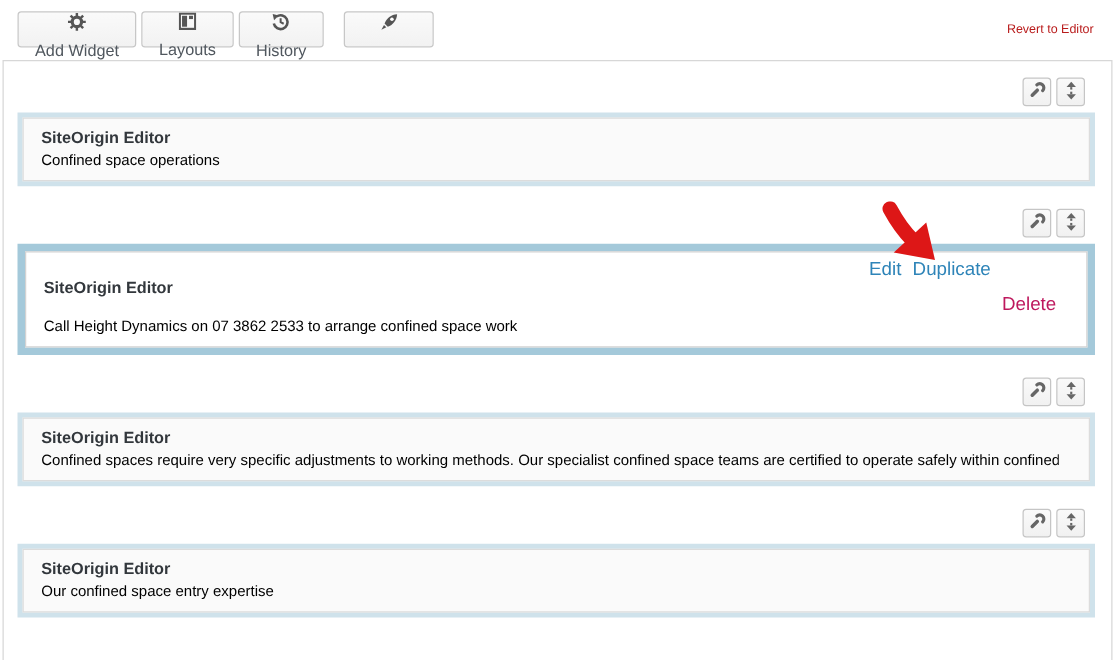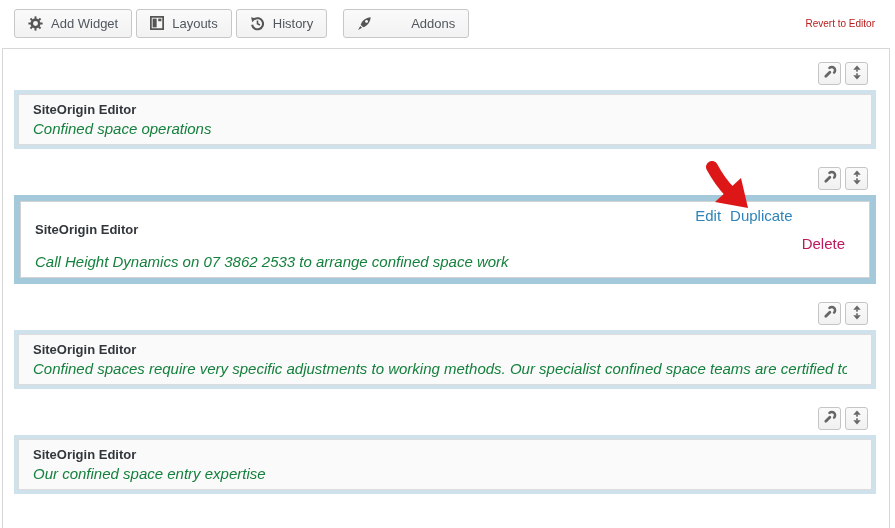--- a/index.html
+++ b/index.html
@@ -15,20 +15,21 @@
     position:absolute; top:8px; left:14px; right:20px; height:30px;
     display:flex; align-items:center;
   }
   .tb-btn {
     display:inline-flex; align-items:center; gap:8px; height:29px;
     padding:0 13px; margin-right:4px;
     background:linear-gradient(#fafafa,#f2f2f2);
     border:1px solid #c7c7c7; border-radius:3px;
     font-family:inherit; font-size:13px; color:#50575e; cursor:pointer;
     white-space:nowrap;
+    flex-direction:column;
   }
   .tb-btn.addons { margin-left:12px;gap:39px; }
   .tb-icon { display:inline-flex; align-items:center; }
   .revert {
     margin-left:auto; font-size:10px; color:#b91c1c; cursor:pointer;
   }
 
   
   .builder {
     position:absolute; top:48px; left:2px; width:888px; height:540px;
@@ -57,22 +58,22 @@
 
   .widget {
     background:#fafafa; border:1px solid #dcdcdc;
     padding:5px 24px 6px 14px; cursor:pointer;
   }
   .widget + .widget { margin-top:4px; }
   .pb-row.highlight .widget { background:#ffffff; border-color:#d2d2d2; }
 
   .w-head { display:flex; justify-content:space-between; align-items:center; }
   .w-title { font-size:13px; font-weight:bold; color:#32373c; line-height:19px; }
-  .w-desc  { font-size:15px; color:#15803d; line-height:19px;
-             white-space:nowrap; overflow:hidden;font-style:italic; }
+  .w-desc  { font-size:12px; color:#000000; line-height:19px;
+             white-space:nowrap; overflow:hidden; }
   .w-actions { display:flex; gap:9px; font-size:15px; }
   .w-actions .act { cursor:pointer; text-decoration:none; }
   .w-actions .blue { color:#2e84b8; }
   .w-actions .red  { color:#be185d;margin-top:28px; }
 
   
   .anno-arrow { position:absolute; left:699px; top:161px; z-index:9; pointer-events:none; }
 </style>
 </head>
 <body>

